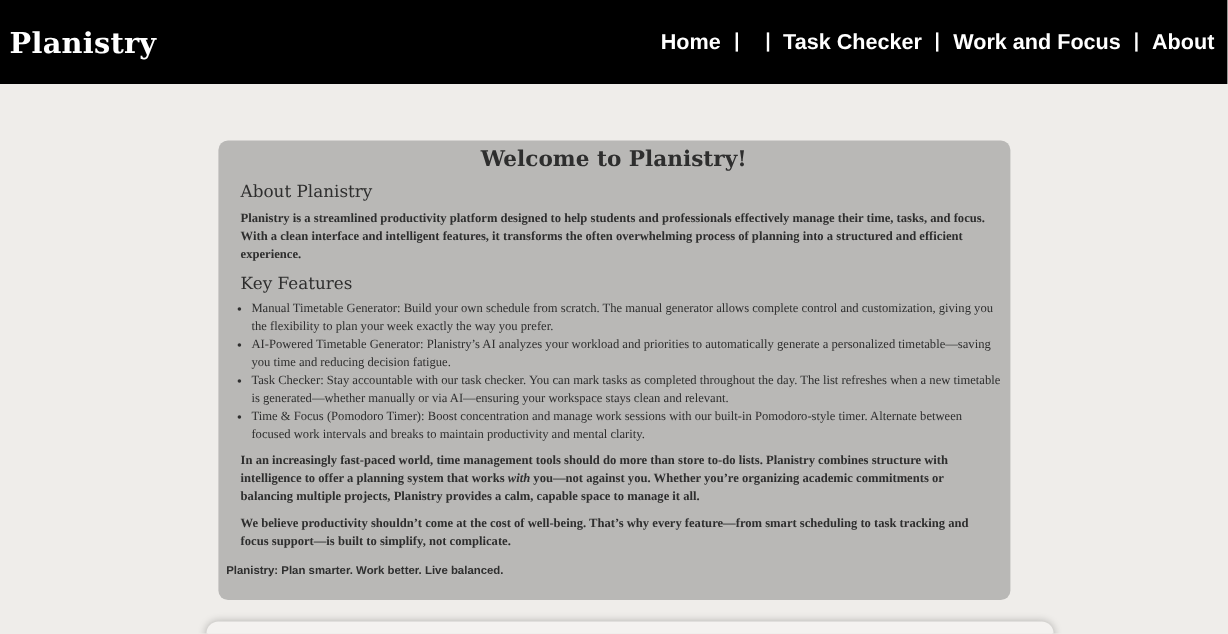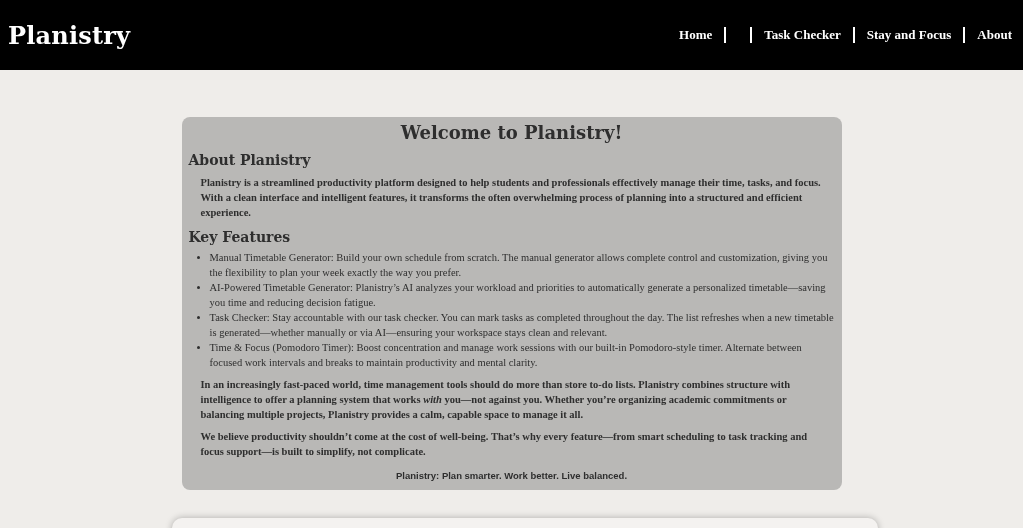--- a/index.html
+++ b/index.html
@@ -26,63 +26,63 @@
   }
   .logo{
     color:var(--nav-text,#fff);
     font-family:"DejaVu Serif","Liberation Serif",serif;
     font-weight:bold;font-size:24px;letter-spacing:.2px;
     cursor:pointer;
   }
   .main-nav{display:flex;align-items:center;}
   .nav-item{
     color:var(--nav-text,#fff);
-    font-family:Liberation Serif, serif;
-    font-weight:bold;font-size:13px;
+    font-family:Liberation Sans, sans-serif;
+    font-weight:bold;font-size:18px;
     text-decoration:none;white-space:nowrap;cursor:pointer;
   }
   .nav-sep{
     display:inline-block;width:2px;height:16px;
     background:var(--nav-text,#fff);
     margin:0 12px;
   }
 
   
   .welcome-card{
     width:660px;margin:47px auto 0;
     background:var(--card-bg,#b9b8b6);
     border-radius:8px;
-    padding:3px 7px 6px 7px;
+    padding:3px 7px 16px 7px;
     color:var(--text,#2e2e2e);
     font-weight:bold;
   }
   .page-title{
     margin:2px 0 3px;text-align:center;
     font-size:18px;font-weight:bold;
     font-family:"DejaVu Serif","Liberation Serif",serif;
   }
   .section-heading{
-    margin:9px 0 3px;font-size:14px;font-weight:bold;
+    margin:9px 12px 3px;font-size:14px;font-weight:normal;
     font-family:"DejaVu Serif","Liberation Serif",serif;
   }
   .body-text{
     margin:7px 12px;font-size:10.5px;line-height:15px;font-weight:bold;
   }
   .features-list{
     margin:5px 0 7px;padding-left:21px;
     list-style-type:disc;
   }
   .features-list li{
     font-size:10.5px;line-height:15px;font-weight:normal;
   }
   .em{font-style:italic;}
   .tagline{
     margin:11px 0 3px;
     font-family:"Liberation Sans","DejaVu Sans",sans-serif;
-    font-size:9.5px;font-weight:bold;text-align:center;
+    font-size:9.5px;font-weight:bold;
   }
 
   
   .next-card-edge{
     position:absolute;left:172px;top:518px;
     width:706px;height:24px;
     background:#f4f2f0;
     border-radius:10px 10px 0 0;
     box-shadow:0 0 7px rgba(0,0,0,0.28);
   }
@@ -91,21 +91,21 @@
 <body>
 
 <header class="app-header">
   <div class="logo">Planistry</div>
   <nav class="main-nav">
     <a class="nav-item">Home</a>
     <span class="nav-sep"></span>
     <span class="nav-sep"></span>
     <a class="nav-item">Task Checker</a>
     <span class="nav-sep"></span>
-    <a class="nav-item">Stay and Focus</a>
+    <a class="nav-item">Work and Focus</a>
     <span class="nav-sep"></span>
     <a class="nav-item">About</a>
   </nav>
 </header>
 
 <main>
   <section class="welcome-card">
     <h1 class="page-title">Welcome to Planistry!</h1>
 
     <h2 class="section-heading">About Planistry</h2>

